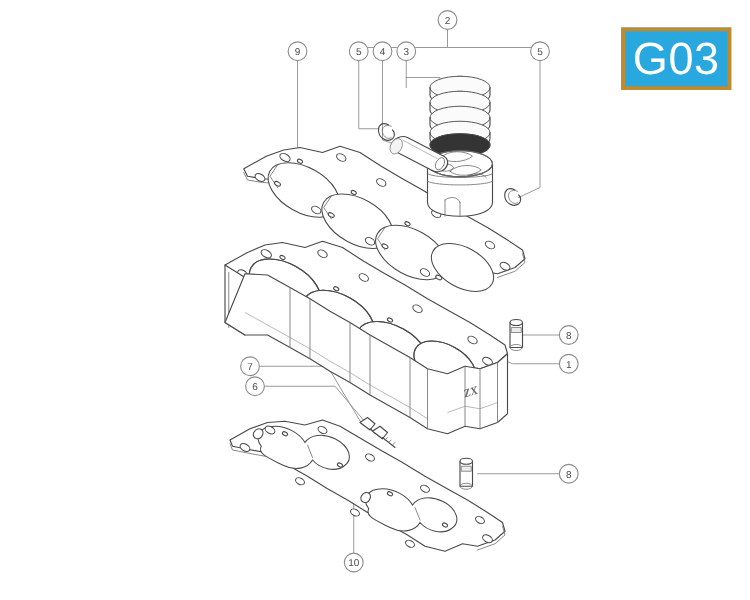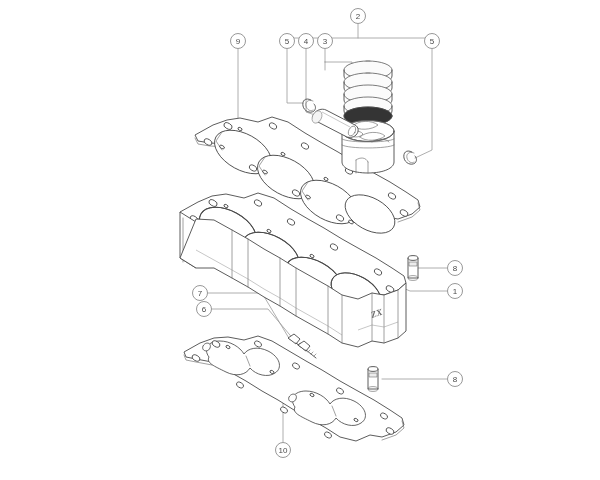--- a/index.html
+++ b/index.html
@@ -407,14 +407,17 @@
           <text class="bub-t" x="455" y="379.5">8</text>
         </g>
         <g>
           <circle class="bub-c" cx="283" cy="450" r="7.5"></circle>
           <text class="bub-t" x="283" y="450.5">10</text>
         </g>
       </g>
 
   </svg>
 
+  <div class="badge" id="badge" style="left: 497px; top: 22px; width: 88px; height: 50px; background: rgb(41, 168, 223); border: 3px solid rgb(192, 138, 46); color: rgb(255, 255, 255);">
+    <span>G03</span>
+  </div>
 
 </div>
 
 </body></html>

